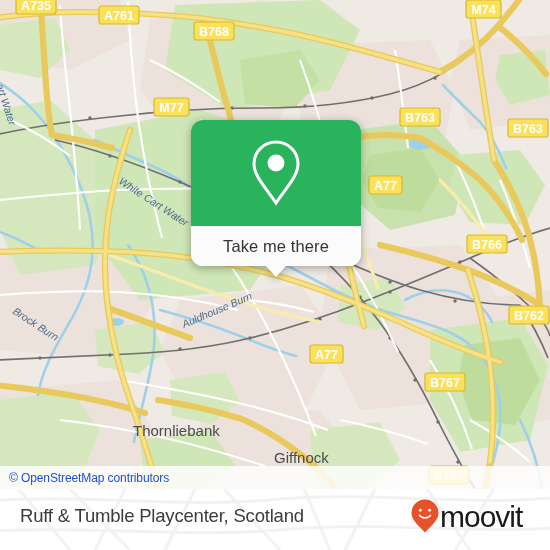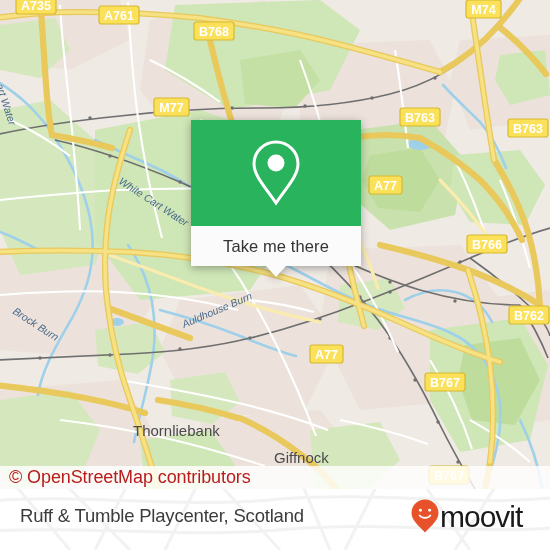--- a/index.html
+++ b/index.html
@@ -36,38 +36,38 @@
     left: 0;
     top: 466px;
     width: 550px;
     height: 23px;
     background: rgba(255,255,255,0.82);
     display: flex;
     align-items: center;
     z-index: 30;
   }
   .attribution span {
-    font-size: 18px;
-    color: #b91c1c;
+    font-size: 12px;
+    color: #1d4ed8;
     padding-left: 9px;
     letter-spacing: -0.1px;
   }
 
   
   .popup-wrap {
     position: absolute;
     left: 191px;
     top: 120px;
     width: 170px;
     z-index: 40;
     filter: drop-shadow(0 2px 4px rgba(0,0,0,0.32));
   }
   .popup {
     width: 170px;
-    border-radius: 0;
+    border-radius: 12px;
     overflow: hidden;
     background: #fbfbfb;
   }
   .popup-head {
     height: 106px;
     background: #2ab35d;
     display: flex;
     align-items: center;
     justify-content: center;
   }

